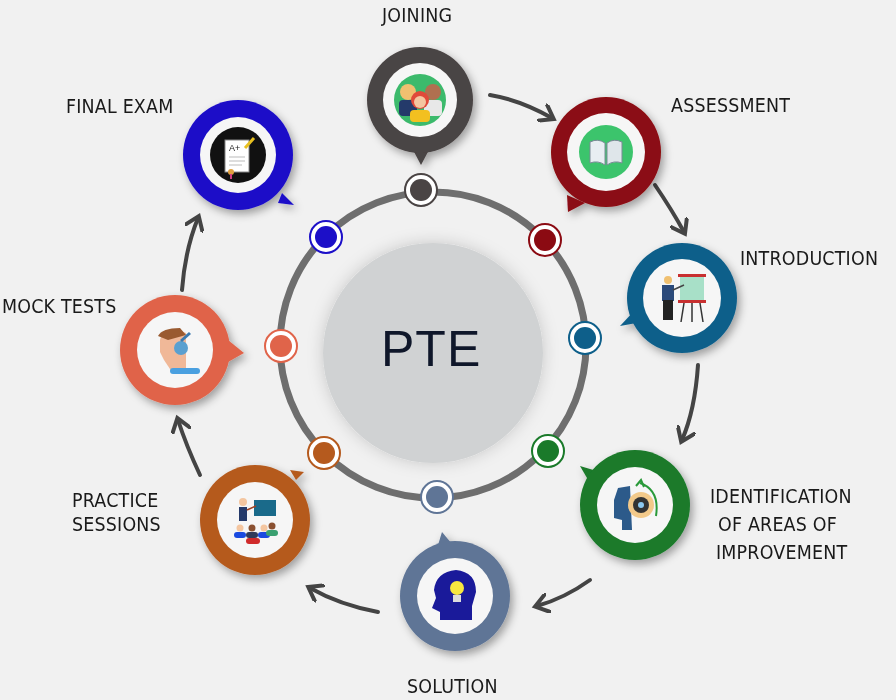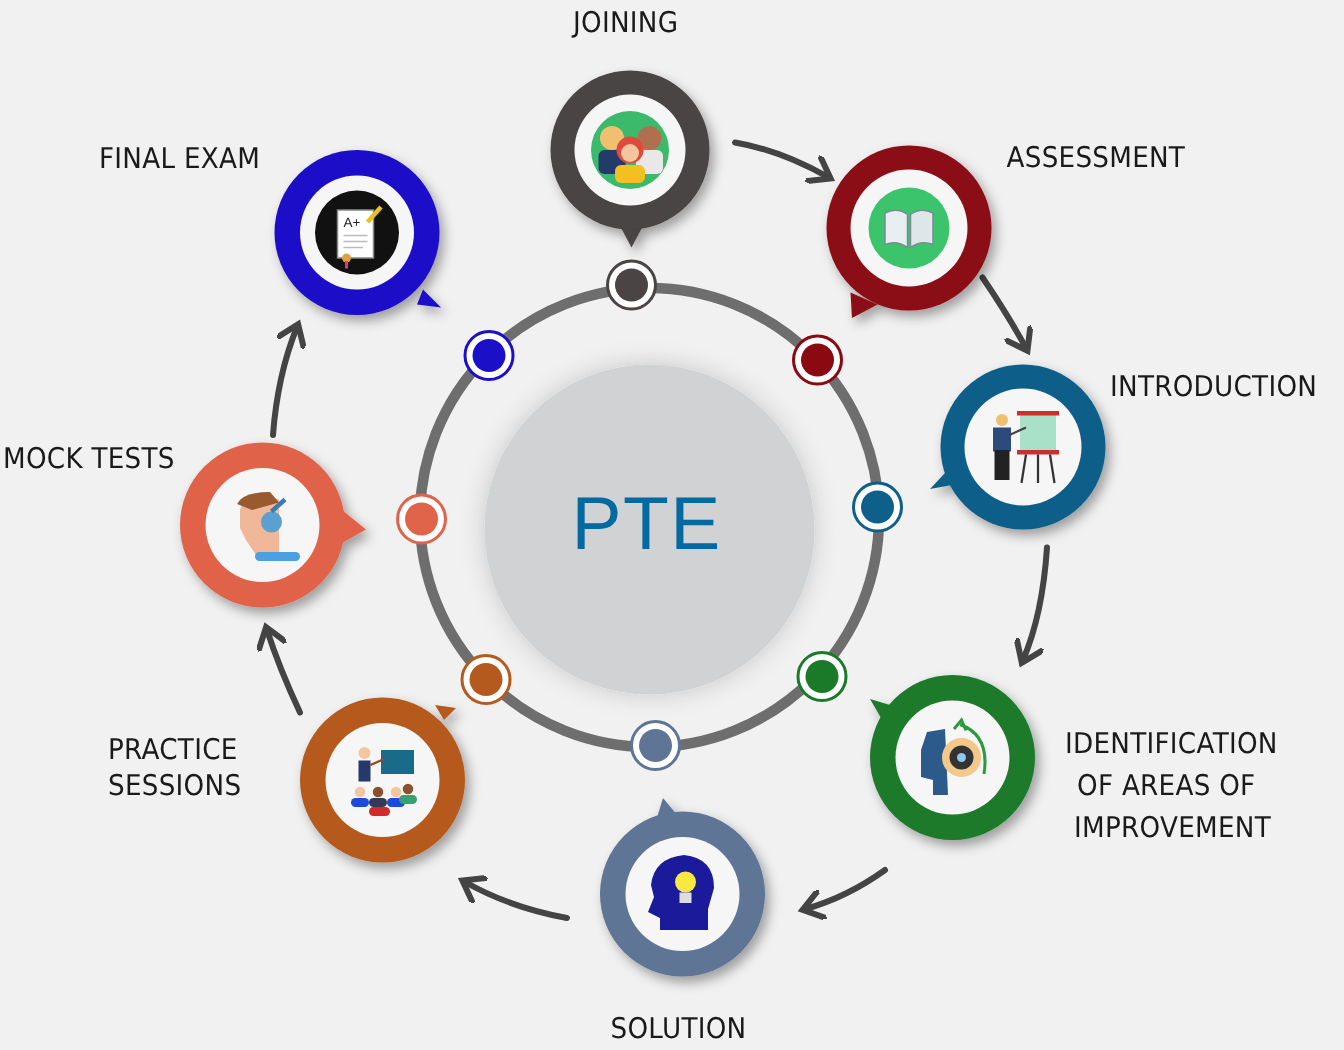--- a/index.html
+++ b/index.html
@@ -1,18 +1,18 @@
 <!DOCTYPE html>
 <html><head>
 <meta charset="utf-8">
 <style>
   html,body{margin:0;padding:0;}
   body{width:896px;height:700px;background:#f1f1f1;overflow:hidden;position:relative;font-family:"Liberation Sans",sans-serif;}
   .label{position:absolute;color:#1a1a1a;font-size:19px;letter-spacing:0.2px;line-height:26px;white-space:nowrap;font-family:"DejaVu Sans",sans-serif;font-weight:normal;transform:scaleX(0.92);transform-origin:left center;}
-  .pte{position:absolute;font-family:"Liberation Sans",sans-serif;font-size:50px;color:#0369a1;letter-spacing:1px;}
+  .pte{position:absolute;font-family:"Liberation Sans",sans-serif;font-size:50px;color:#0f172a;letter-spacing:1px;}
   svg{position:absolute;left:0;top:0;}
 </style>
 </head>
 <body>
 
 <svg width="896" height="700" viewBox="0 0 896 700">
   <defs>
     <filter id="sh" x="-30%" y="-30%" width="160%" height="160%">
       <feDropShadow dx="3" dy="4" stdDeviation="4" flood-color="#000" flood-opacity="0.35"></feDropShadow>
     </filter>

